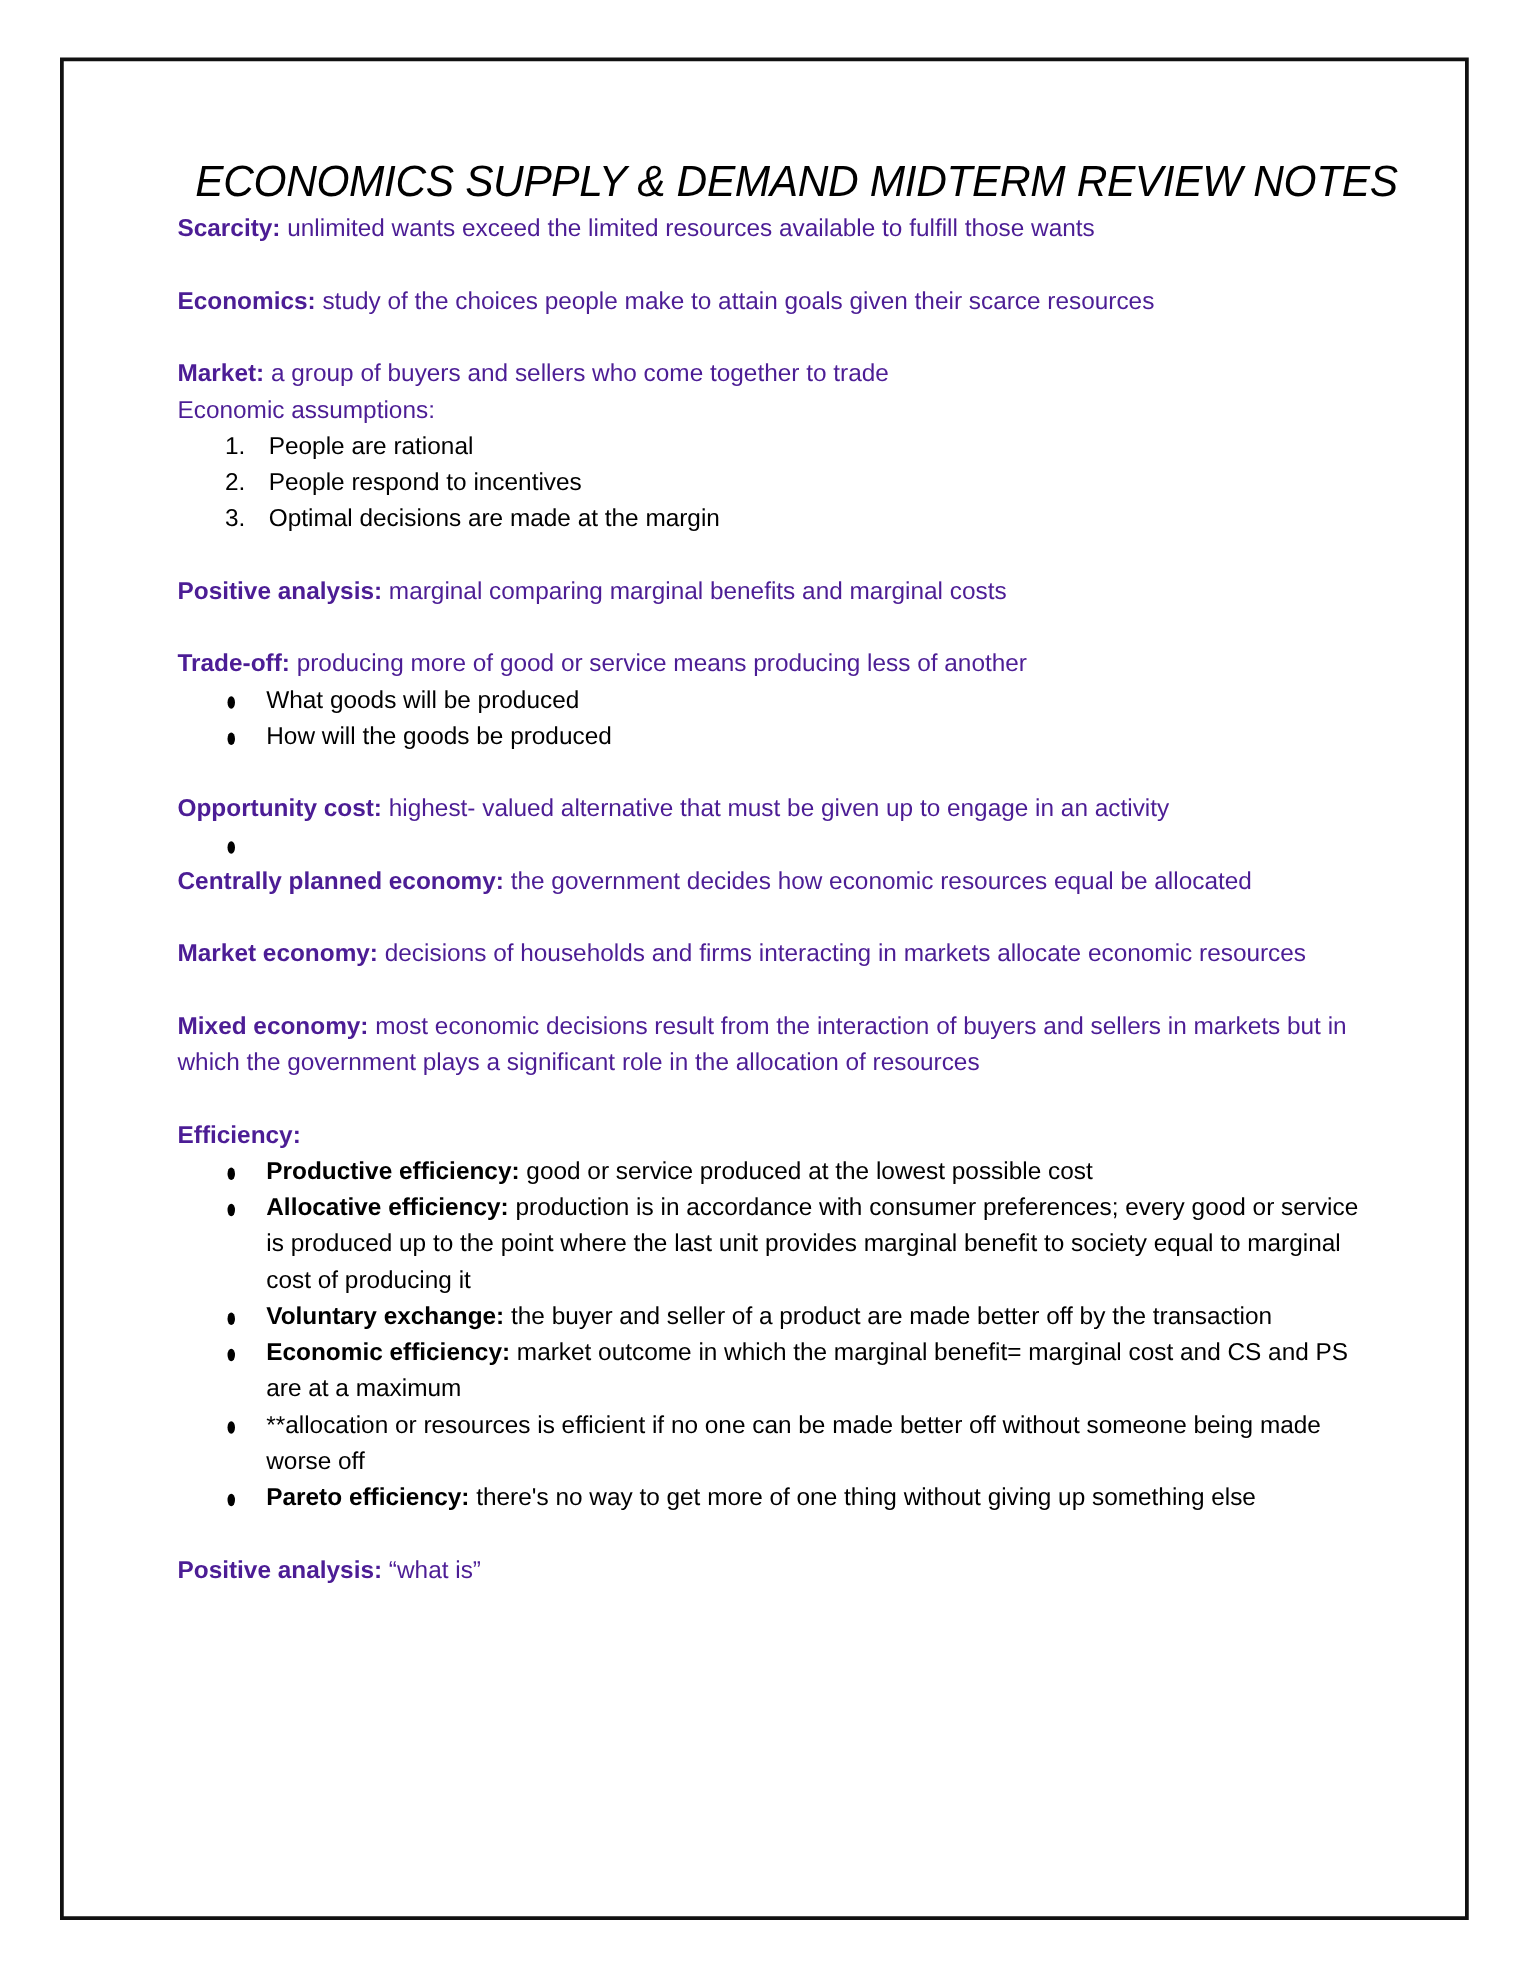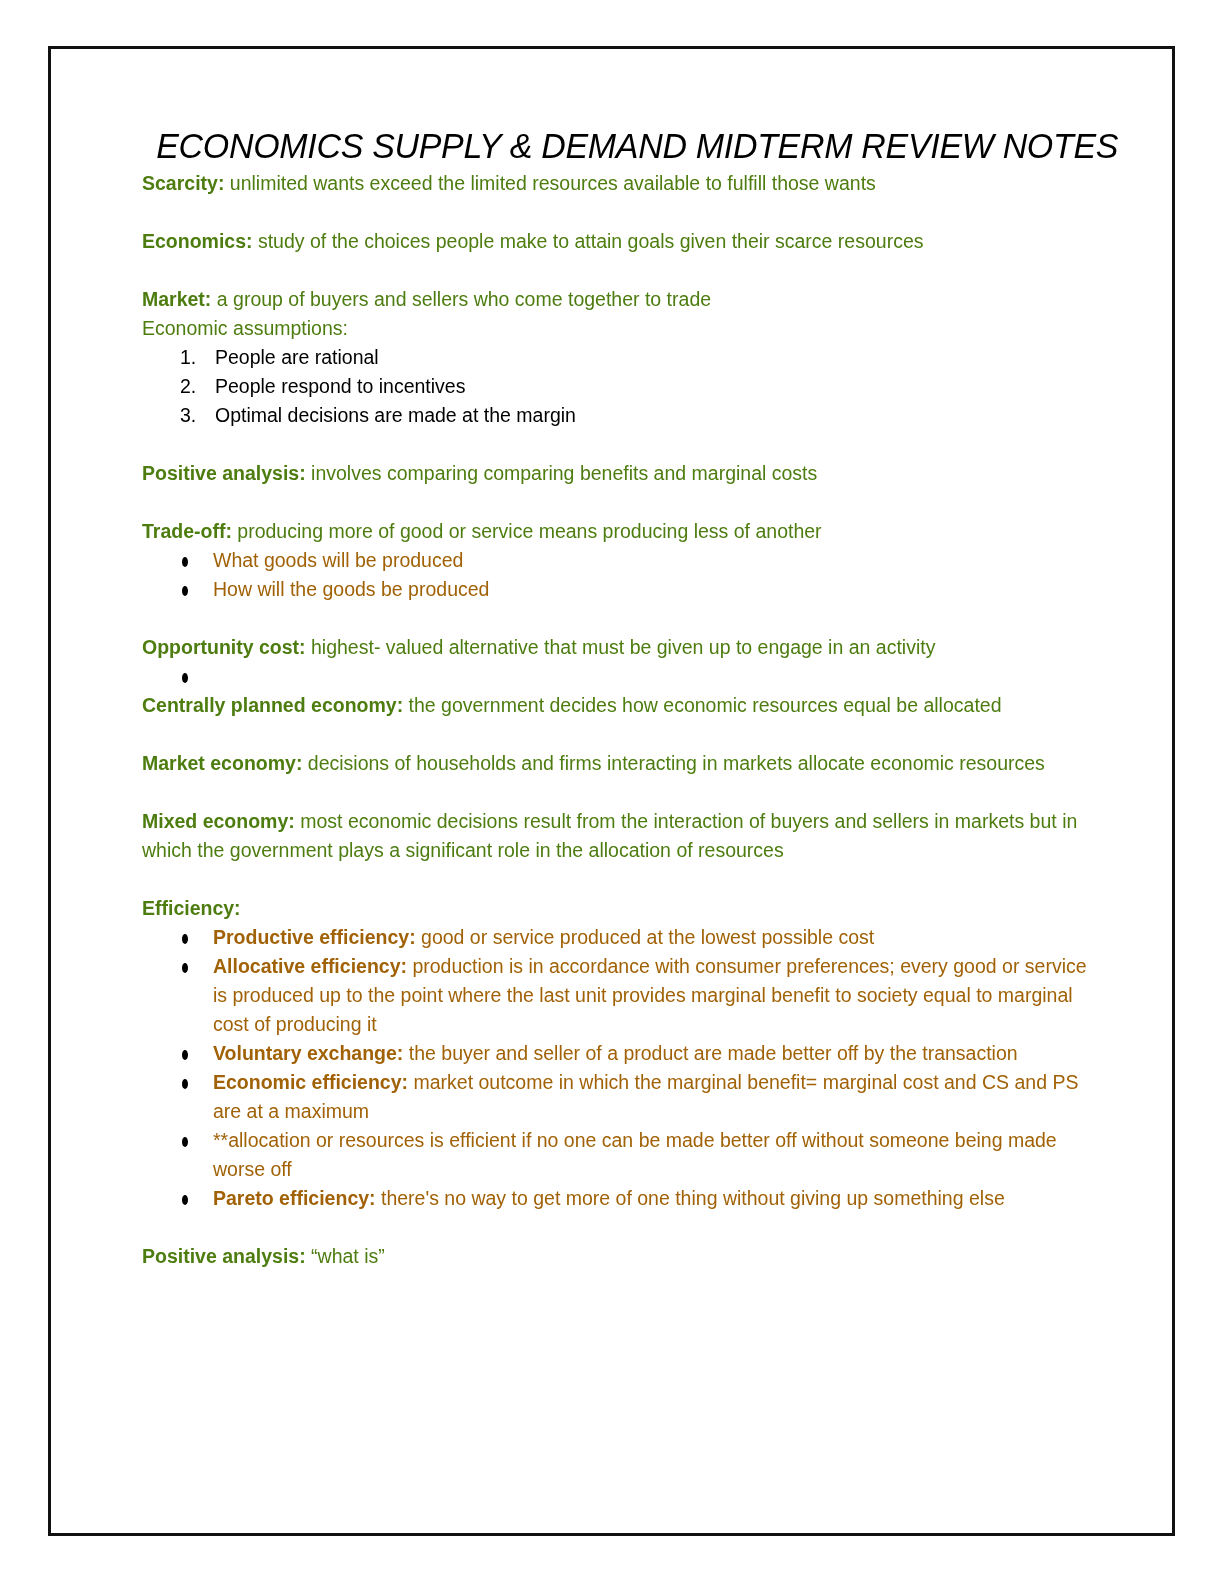--- a/index.html
+++ b/index.html
@@ -39,21 +39,21 @@
     line-height: 1.05;
     margin: 0 0 4px 0;
     color: #000000;
     white-space: nowrap;
     transform: scaleX(0.97);
     transform-origin: center;
   }
   .para {
     font-size: 19.5px;
     line-height: 29px;
-    color: #4d7c0f;
+    color: #4c1d95;
     margin: 0;
   }
   .para .term {
     font-weight: bold;
   }
   .gap {
     height: 29px;
   }
   ol.numlist {
     margin: 0;
@@ -73,21 +73,21 @@
     top: 0;
   }
   ul.bullist {
     margin: 0;
     padding: 0;
     list-style: none;
   }
   ul.bullist > li {
     font-size: 19.5px;
     line-height: 29px;
-    color: #a16207;
+    color: #000000;
     position: relative;
     padding-left: 71px;
   }
   ul.bullist > li .bullet {
     position: absolute;
     left: 40px;
     top: 11px;
     width: 6px;
     height: 10px;
     background: #000000;
@@ -120,21 +120,21 @@
     <p class="para">Economic assumptions:</p>
 
     <ol class="numlist">
       <li><span class="num">1.</span><span>People are rational</span></li>
       <li><span class="num">2.</span><span>People respond to incentives</span></li>
       <li><span class="num">3.</span><span>Optimal decisions are made at the margin</span></li>
     </ol>
 
     <div class="gap"></div>
 
-    <p class="para"><span class="term">Positive analysis:</span><span> involves comparing comparing benefits and marginal costs</span></p>
+    <p class="para"><span class="term">Positive analysis:</span><span> marginal comparing marginal benefits and marginal costs</span></p>
 
     <div class="gap"></div>
 
     <p class="para"><span class="term">Trade-off:</span><span> producing more of good or service means producing less of another</span></p>
 
     <ul class="bullist">
       <li><span class="bullet"></span><span class="btext">What goods will be produced</span></li>
       <li><span class="bullet"></span><span class="btext">How will the goods be produced</span></li>
     </ul>
 

